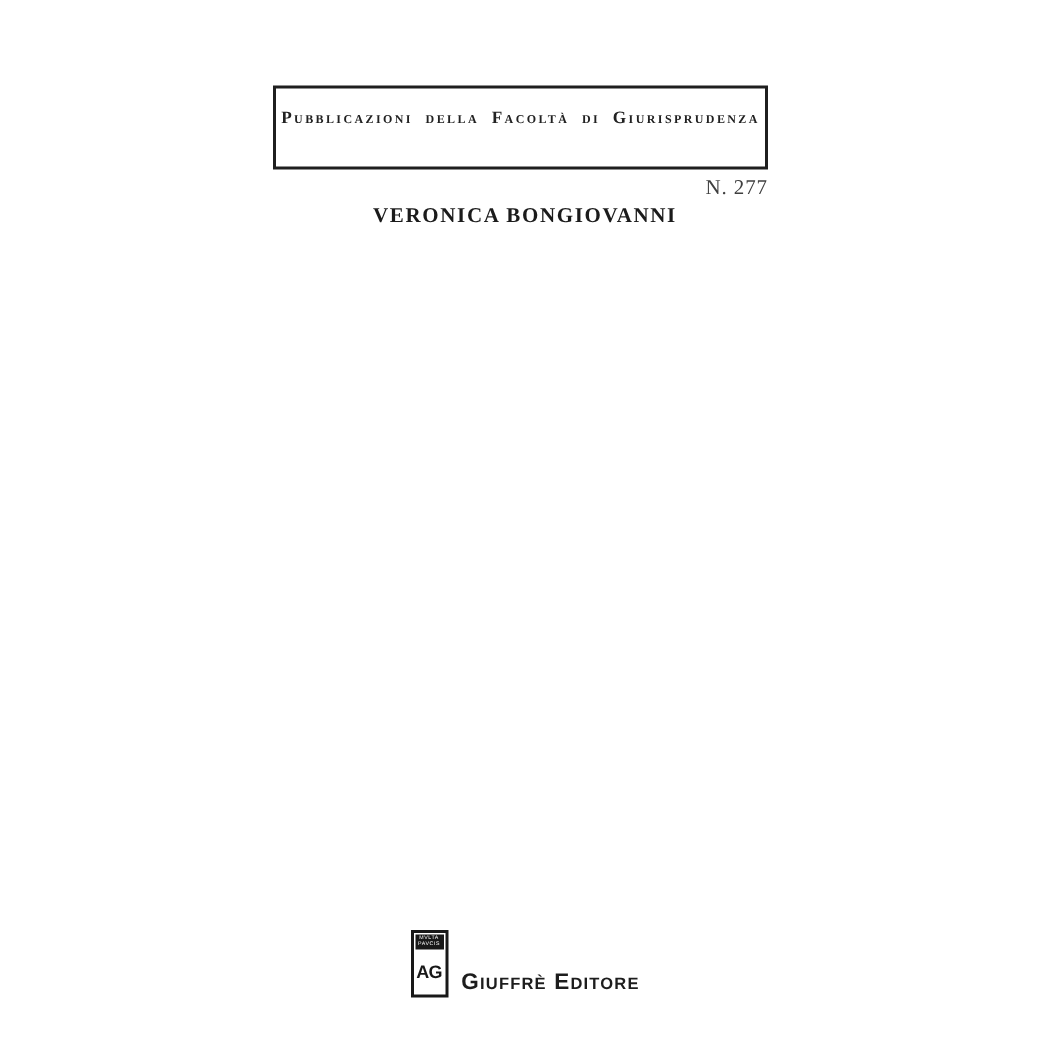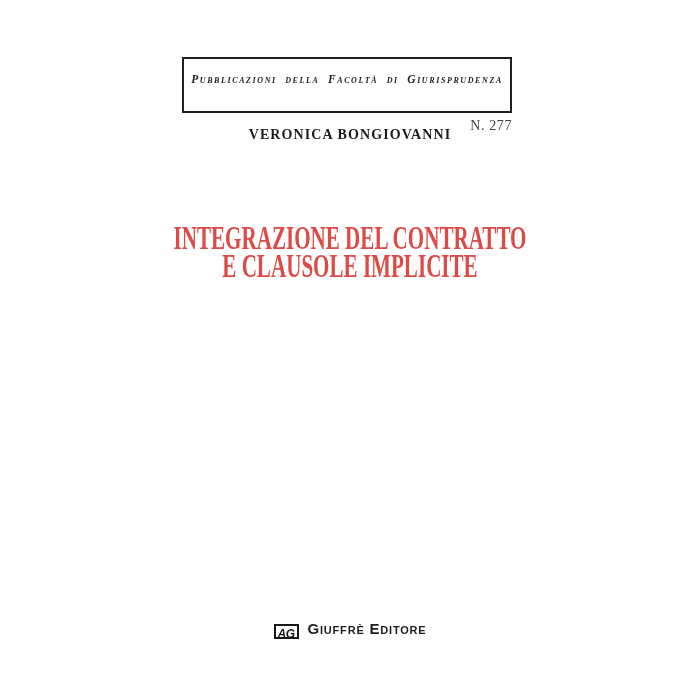--- a/index.html
+++ b/index.html
@@ -31,37 +31,36 @@
   }
   .series-line {
     font-variant: small-caps;
     font-weight: bold;
     font-size: 11.5px;
     line-height: 14px;
     letter-spacing: 1.6px;
     word-spacing: 4px;
     color: #222222;
     white-space: nowrap;
-    font-style: italic;
   }
 
   
   .series-number {
     position: absolute;
     top: 118px;
     right: 188px;
     font-size: 14px;
     letter-spacing: 0.6px;
     color: #3f3f3f;
   }
 
   
   .author {
     position: absolute;
-    top: 127px;
+    top: 137px;
     left: 0;
     width: 100%;
     text-align: center;
     font-weight: bold;
     font-size: 14px;
     letter-spacing: 1.1px;
     color: #1b1b1b;
     white-space: nowrap;
   }
 
@@ -91,27 +90,26 @@
     left: 0;
     width: 100%;
     display: flex;
     justify-content: center;
     align-items: flex-end;
     gap: 9px;
   }
   .logo {
     box-sizing: border-box;
     width: 25px;
-    height: 15px;
+    height: 45px;
     border: 2px solid #181818;
     background: #ffffff;
     display: flex;
     flex-direction: column;
     padding: 1px;
-    font-style: italic;
   }
   .logo-band {
     background: #181818;
     color: #ffffff;
     height: 10px;
     overflow: hidden;
     text-align: center;
     font-family: "Liberation Sans", sans-serif;
     font-size: 3.5px;
     line-height: 4px;
@@ -146,26 +144,20 @@
 <div class="page">
 
   <div class="series-box">
     <div class="series-line">Pubblicazioni della Facoltà di Giurisprudenza</div>
   </div>
 
   <div class="series-number">N. 277</div>
 
   <div class="author">VERONICA BONGIOVANNI</div>
 
-  <div class="title" style="color: rgb(220, 75, 70);">
-    <div class="title-inner">
-      <div>INTEGRAZIONE DEL CONTRATTO</div>
-      <div>E CLAUSOLE IMPLICITE</div>
-    </div>
-  </div>
 
   <div class="footer">
     <div class="logo">
       <div class="logo-band">
         <div>MVLTA</div>
         <div>PAVCIS</div>
       </div>
       <div class="logo-ag">AG</div>
     </div>
     <div class="publisher-name">Giuffrè Editore</div>

